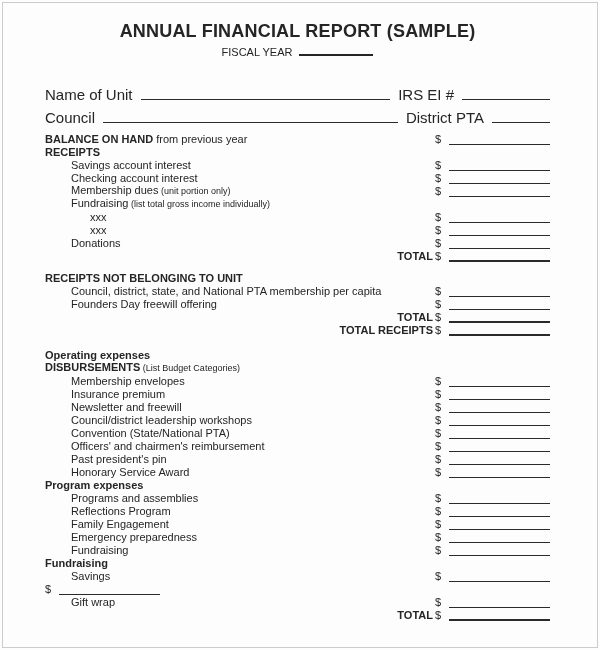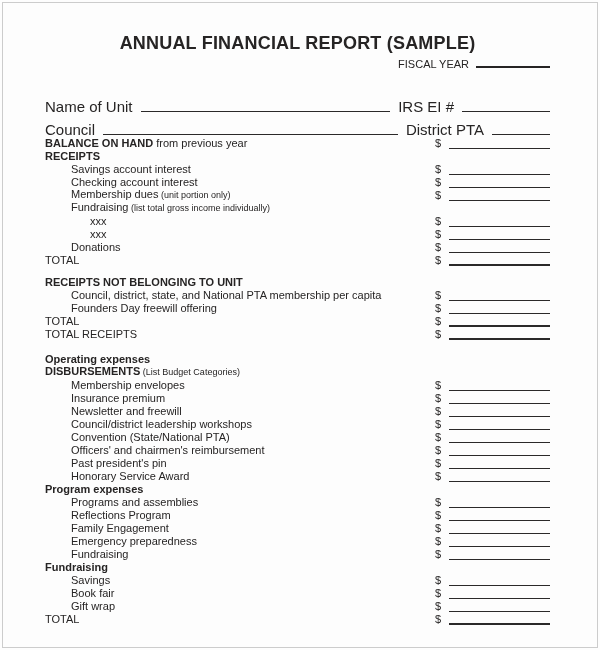--- a/index.html
+++ b/index.html
@@ -12,31 +12,31 @@
     overflow:hidden;
   }
   .frame{
     position:absolute;inset:2px;
     border:1px solid #cccccc;
     pointer-events:none;
   }
   .page{
     position:absolute;inset:0;
     box-sizing:border-box;
-    padding:32px 50px 0 45px;
+    padding:20px 50px 0 45px;
   }
   .title{
     text-align:center;
     font-size:18px;line-height:22px;
     font-weight:bold;
     margin:0;
     letter-spacing:.2px;
   }
   .fiscal{
-    text-align:right;
+    text-align:center;
     font-size:11px;line-height:14px;
     margin-top:3px;
   }
   .fy-line{
     display:inline-block;
     width:74px;height:1px;
     border-bottom:2px solid #262424;
     margin-left:7px;
     vertical-align:baseline;
   }
@@ -52,35 +52,35 @@
     border-bottom:1.5px solid #2b2929;
     margin:0 8px 2px 8px;
     height:1px;
   }
   .right-line{
     flex:none;
     margin-right:0;
   }
   .hf-0 .right-line{width:88px;}
   .hf-1 .right-line{width:58px;}
-  #rows{}
+  #rows{margin-top:8px;}
   .row{
     display:flex;align-items:flex-end;
     height:13px;line-height:13px;
     font-size:11px;
     white-space:nowrap;
   }
   .lbl{flex:1;overflow:hidden;}
   .ind-0{padding-left:0;}
   .ind-1{padding-left:26px;}
   .ind-2{padding-left:45px;}
   .sub{font-size:9px;}
   .total-lbl{
-    flex:1;
-    font-weight:normal;
+    flex:1;text-align:right;
+    font-weight:bold;
     padding-right:2px;
   }
   .amt{
     width:115px;flex:none;
     display:flex;align-items:flex-end;
   }
   .dollar{width:9px;flex:none;}
   .aline{
     flex:1;height:1px;
     border-bottom:1.5px solid #2b2929;
@@ -321,21 +321,20 @@
         <span class="amt"></span>
       </div>
       <div class="row">
         <span class="lbl ind-1">Savings</span>
         <span class="amt">
           <span class="dollar">$</span>
           <span class="aline"></span>
         </span>
       </div>
       <div class="row">
-        <span class="lbl ind-1">Book fair</span>
         <span class="amt">
           <span class="dollar">$</span>
           <span class="aline"></span>
         </span>
       </div>
       <div class="row">
         <span class="lbl ind-1">Gift wrap</span>
         <span class="amt">
           <span class="dollar">$</span>
           <span class="aline"></span>

